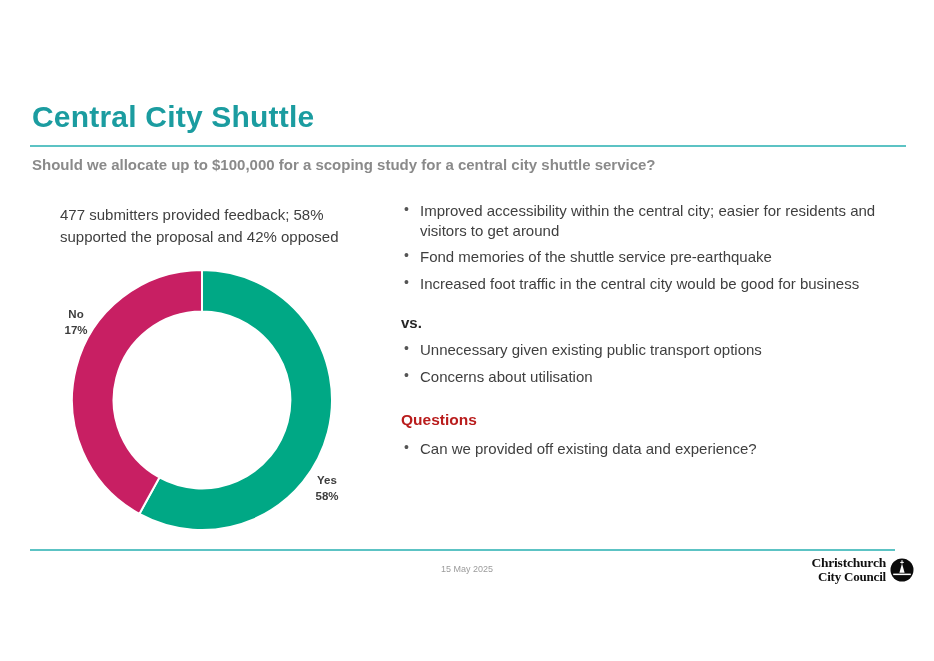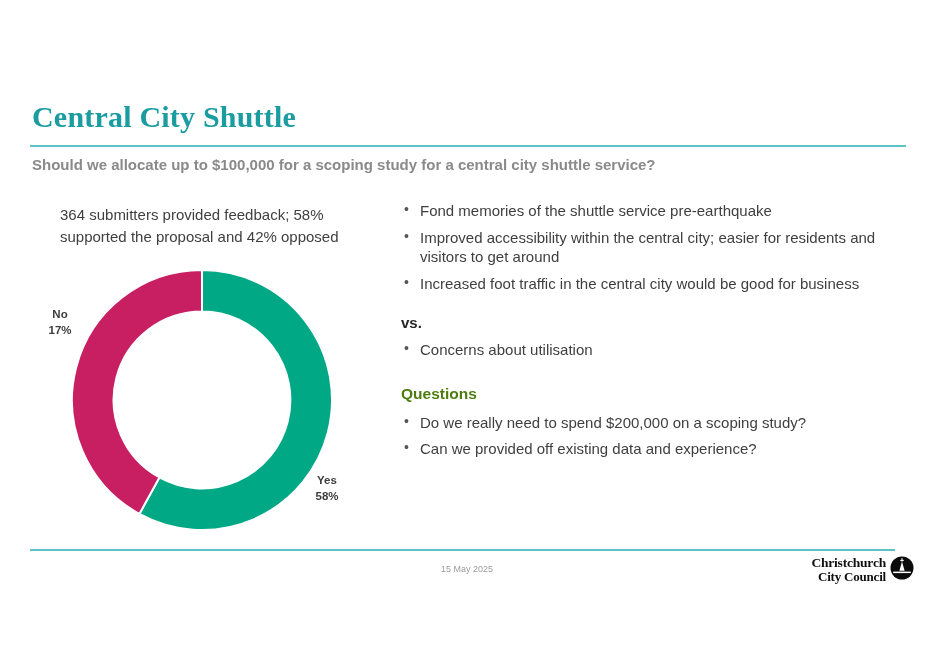--- a/index.html
+++ b/index.html
@@ -11,113 +11,113 @@
     --subtitle-gray:#8a8a8a;
   }
   *{box-sizing:border-box;margin:0;padding:0}
   html,body{background:#fff}
   .slide{
     position:relative;width:934px;height:661px;background:#ffffff;
     font-family:"Liberation Sans",sans-serif;overflow:hidden;
   }
   .page-title{
     position:absolute;left:32px;top:100px;
-    font-size:30px;font-weight:700;color:var(--accent);letter-spacing:.2px;font-family:Liberation Serif, serif;
+    font-size:30px;font-weight:700;color:var(--accent);letter-spacing:.2px;
   }
   .title-rule{
     position:absolute;left:30px;top:145px;width:876px;height:2px;
     background:var(--rule);
   }
   .subtitle{
     position:absolute;left:32px;top:156px;width:870px;
     font-size:15px;font-weight:700;color:var(--subtitle-gray);
   }
   .chart-caption{
     position:absolute;left:60px;top:204px;width:312px;
     font-size:15px;line-height:1.45;color:var(--body-text);
   }
   .donut-wrap{position:absolute;left:70px;top:268px;width:264px;height:264px}
   .slice-label{
     position:absolute;text-align:center;
     font-size:11.5px;font-weight:700;line-height:1.35;color:#3d3d3d;
   }
-  .label-no{left:38px;top:307px;width:44px}
+  .label-no{left:54px;top:307px;width:44px}
   .label-yes{left:303px;top:473px;width:48px}
   .right-panel{
     position:absolute;left:400px;top:201px;width:518px;
     font-size:15px;color:var(--body-text);
   }
   .right-panel ul{list-style:none}
   .right-panel li{
     position:relative;padding-left:20px;margin-bottom:7px;line-height:1.3;
   }
   .right-panel li::before{
     content:"\2022";position:absolute;left:4px;top:-1px;color:#555;font-size:14px;
   }
   .vs-label{font-weight:700;color:#262626;margin:21px 0 9px 1px}
-  .questions-heading{font-weight:700;color:#4d7c0f;margin:25px 0 10px 1px;font-size:15.5px}
+  .questions-heading{font-weight:700;color:#b91c1c;margin:25px 0 10px 1px;font-size:15.5px}
   .footer-rule{
     position:absolute;left:30px;top:549px;width:865px;height:2px;
     background:var(--rule);
   }
   .footer-date{
     position:absolute;left:0;top:564px;width:934px;text-align:center;
     font-size:9px;color:#9c9c9c;
   }
   .logo{
     position:absolute;right:20px;top:556px;
-    display:flex;align-items:flex-start;gap:4px;
+    display:flex;align-items:center;gap:4px;
   }
   .logo-text{
     text-align:right;color:#101010;line-height:1.02;
     font-family:"Liberation Serif",serif;letter-spacing:-.2px;
   }
   .logo-line1{font-size:13.5px;font-weight:700}
   .logo-line2{font-size:13px;font-weight:700}
 </style>
 </head>
 <body>
 
 <div class="slide">
 
   <h1 class="page-title">Central City Shuttle</h1>
   <div class="title-rule"></div>
   <div class="subtitle">Should we allocate up to $100,000 for a scoping study for a central city shuttle service?</div>
 
-  <div class="chart-caption">364 submitters provided feedback; 58% supported the proposal and 42% opposed</div>
+  <div class="chart-caption">477 submitters provided feedback; 58% supported the proposal and 42% opposed</div>
 
   <div class="donut-wrap">
     <svg id="donut-svg" width="264" height="264" viewBox="0 0 264 264">
         <path d="M132.00,2.00 A130,130 0 1 1 69.37,245.92 L89.41,209.47 A88.4,88.4 0 1 0 132.00,43.60 Z" fill="#00a885" stroke="#ffffff" stroke-width="2"></path>
         <path d="M69.37,245.92 A130,130 0 0 1 132.00,2.00 L132.00,43.60 A88.4,88.4 0 0 0 89.41,209.47 Z" fill="#c81f63" stroke="#ffffff" stroke-width="2"></path>
       </svg>
   </div>
 
   <div class="slice-label label-no">
     <div>No</div>
     <div>17%</div>
   </div>
   <div class="slice-label label-yes">
     <div>Yes</div>
     <div>58%</div>
   </div>
 
   <div class="right-panel">
     <ul>
+        <li>Improved accessibility within the central city; easier for residents and visitors to get around</li>
         <li>Fond memories of the shuttle service pre-earthquake</li>
-        <li>Improved accessibility within the central city; easier for residents and visitors to get around</li>
         <li>Increased foot traffic in the central city would be good for business</li>
       </ul>
     <div class="vs-label">vs.</div>
     <ul>
+        <li>Unnecessary given existing public transport options</li>
         <li>Concerns about utilisation</li>
       </ul>
     <div class="questions-heading">Questions</div>
     <ul>
-        <li>Do we really need to spend $200,000 on a scoping study?</li>
         <li>Can we provided off existing data and experience?</li>
       </ul>
   </div>
 
   <div class="footer-rule"></div>
   <div class="footer-date">15 May 2025</div>
 
   <div class="logo">
     <div class="logo-text">
       <div class="logo-line1">Christchurch</div>

